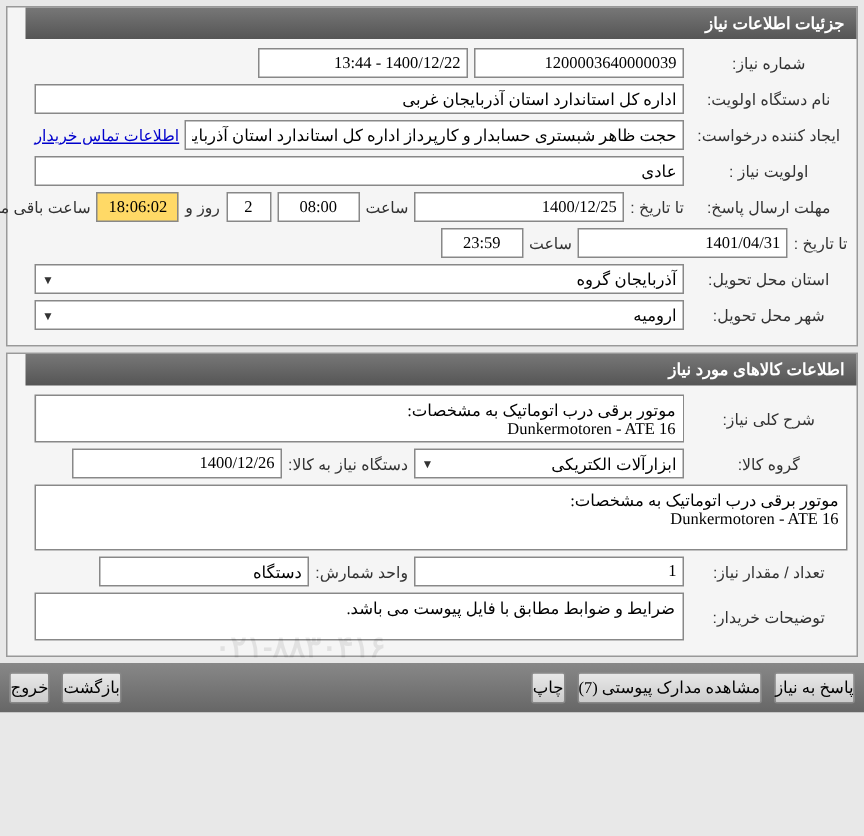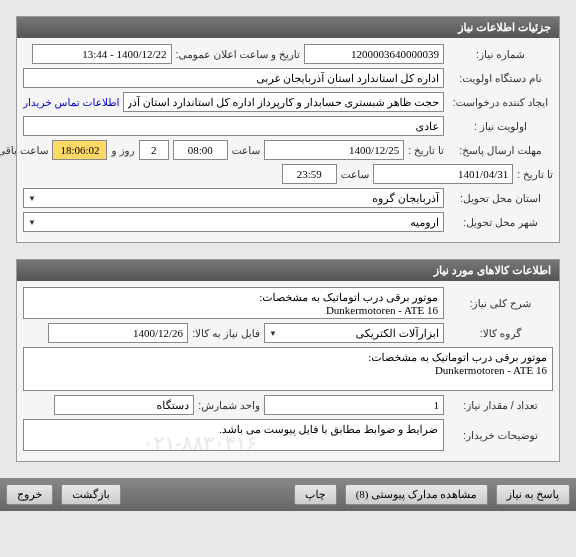--- a/index.html
+++ b/index.html
@@ -5,22 +5,23 @@
 * { box-sizing: border-box; margin: 0; padding: 0; }
 body {
   font-family: Tahoma, Arial, sans-serif;
   font-size: 11px;
   background: #e8e8e8;
   width: 576px;
   direction: rtl;
 }
 .panel {
   border: 1px solid #999;
-  margin: 16px;
+  margin: 4px;
   background: #f5f5f5;
+  padding-left: 12px;
 }
 .panel-header {
   background: linear-gradient(to bottom, #777, #555);
   color: #fff;
   padding: 4px 8px;
   font-size: 11px;
   font-weight: bold;
 }
 .panel-body {
   padding: 6px;
@@ -59,20 +60,21 @@
   padding: 3px 5px;
   font-size: 11px;
   flex: 1;
   min-height: 32px;
   resize: none;
   font-family: Tahoma;
 }
 .link {
   color: #0000cc;
   cursor: pointer;
+  text-decoration: underline;
   font-size: 10.5px;
 }
 .select-like {
   border: 1px solid #888;
   background: #fff;
   padding: 2px 4px;
   height: 20px;
   display: flex;
   align-items: center;
   gap: 4px;
@@ -84,52 +86,51 @@
 .footer {
   background: linear-gradient(to bottom, #888, #666);
   padding: 6px;
   display: flex;
   gap: 8px;
   align-items: center;
 }
 .btn {
   background: linear-gradient(to bottom, #e8e8e8, #ccc);
   border: 1px solid #888;
-  padding: 3px 10px;
+  padding: 3px 0;
   font-size: 11px;
   font-family: Tahoma;
   cursor: pointer;
   border-radius: 2px;
 }
 .spacer { flex: 1; }
 .watermark {
   position: relative;
 }
 .wm-text {
   position: absolute;
   color: rgba(0,0,0,0.08);
   font-size: 20px;
   font-weight: bold;
   left: 120px;
-  top: 12px;
+  top: 24px;
   pointer-events: none;
   letter-spacing: 2px;
 }
 </style>
 </head>
 <body>
 
 <div class="panel">
   <div class="panel-header">جزئیات اطلاعات نیاز</div>
   <div class="panel-body">
 
     <div class="row">
       <span class="lbl lbl-w">شماره نیاز:</span>
       <input class="inp inp-med" value="1200003640000039" style="">
-      <span class="lbl">تاریخ و ساعت اعلان عمومی:</span>
       <input class="inp inp-med" value="1400/12/22 - 13:44" style="">
     </div>
 
     <div class="row">
       <span class="lbl lbl-w">نام دستگاه اولویت:</span>
       <input class="inp inp-wide" value="اداره کل استاندارد استان آذربایجان غربی" style="">
     </div>
 
     <div class="row">
       <span class="lbl lbl-w">ایجاد کننده درخواست:</span>
@@ -192,21 +193,21 @@
 Dunkermotoren - ATE 16</textarea>
     </div>
 
     <div class="row">
       <span class="lbl lbl-w">گروه کالا:</span>
       <div class="select-like" style="width:180px">
         <span>ابزارآلات الکتریکی</span>
         <span class="spacer"></span>
         <span class="tri">▼</span>
       </div>
-      <span class="lbl">فایل نیاز به کالا:</span>
+      <span class="lbl">دستگاه نیاز به کالا:</span>
       <input class="inp inp-med" value="1400/12/26" style="">
     </div>
 
     <div class="row">
       <textarea class="ta" rows="3" style="">موتور برقی درب اتوماتیک به مشخصات:
 Dunkermotoren - ATE 16</textarea>
     </div>
 
     <div class="row">
       <span class="lbl lbl-w">تعداد / مقدار نیاز:</span>
@@ -219,18 +220,18 @@
       <span class="lbl lbl-w">توضیحات خریدار:</span>
       <textarea class="ta" rows="2" style="">ضرایط و ضوابط مطابق با فایل پیوست می باشد.</textarea>
       <span class="wm-text">۰۲۱-۸۸۳۰۴۱۶</span>
     </div>
 
   </div>
 </div>
 
 <div class="footer">
   <button class="btn">پاسخ به نیاز</button>
-  <button class="btn">مشاهده مدارک پیوستی (8)</button>
+  <button class="btn">مشاهده مدارک پیوستی (7)</button>
   <button class="btn">چاپ</button>
   <span class="spacer"></span>
   <button class="btn">بازگشت</button>
   <button class="btn">خروج</button>
 </div>
 
 </body></html>

